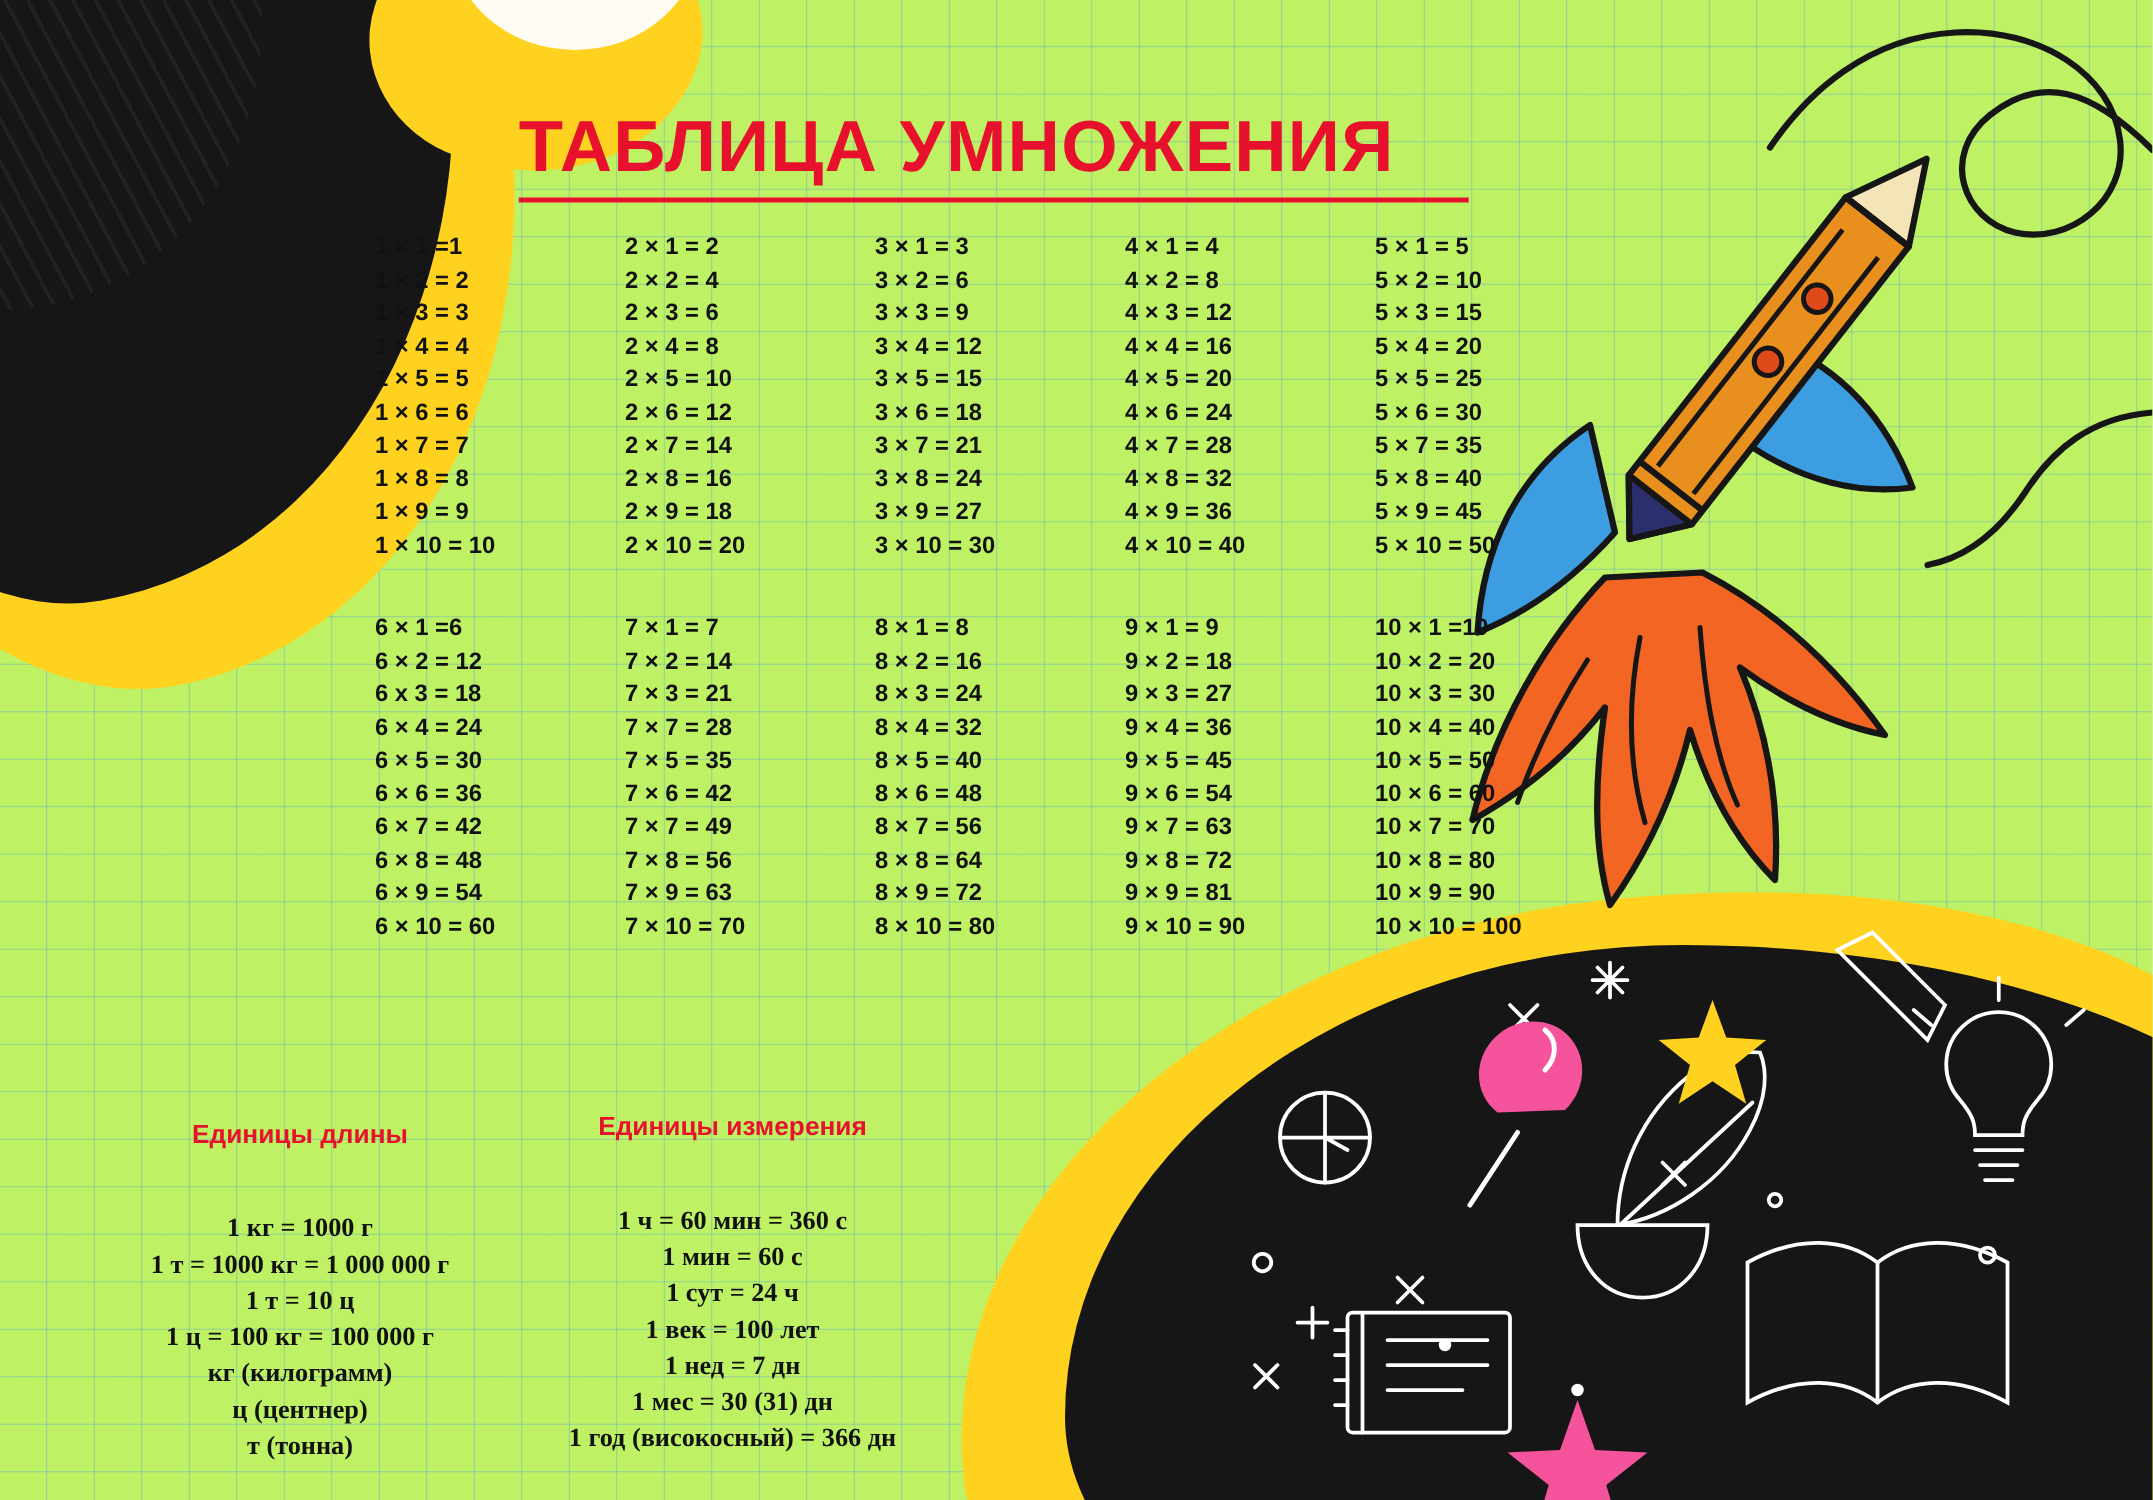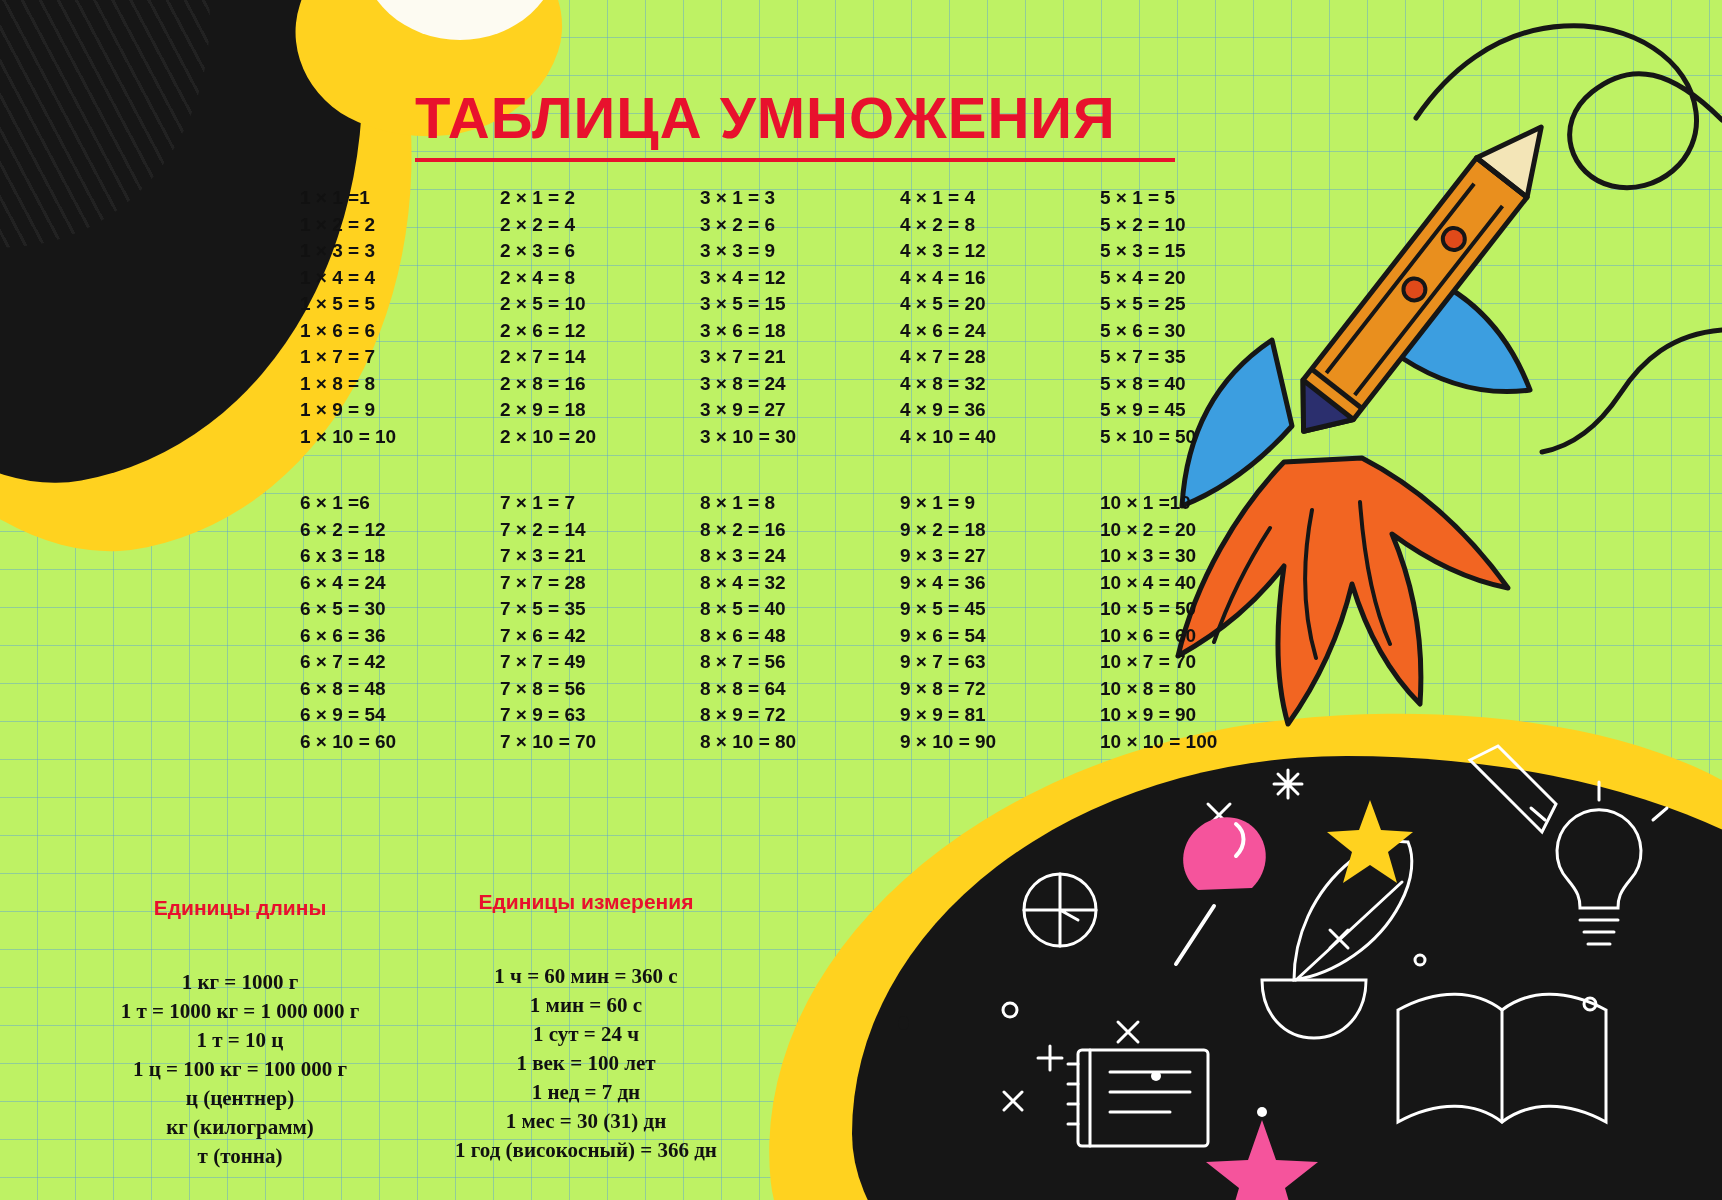--- a/index.html
+++ b/index.html
@@ -459,22 +459,22 @@
 
     </div>
 
 
     <div class="hint-block left">
       <div class="hint-head">Единицы длины</div>
       <div class="hint-line">1  кг = 1000 г</div>
       <div class="hint-line">1 т = 1000 кг = 1 000 000 г</div>
       <div class="hint-line">1 т = 10 ц</div>
       <div class="hint-line">1 ц = 100 кг = 100 000 г</div>
+      <div class="hint-line">кг (килограмм)</div>
       <div class="hint-line">ц (центнер)</div>
-      <div class="hint-line">кг (килограмм)</div>
       <div class="hint-line">т (тонна)</div>
     </div>
 
     <div class="hint-block right">
       <div class="hint-head">Единицы измерения</div>
       <div class="hint-line">1 ч = 60 мин = 360 с</div>
       <div class="hint-line">1 мин = 60 с</div>
       <div class="hint-line">1 сут = 24 ч</div>
       <div class="hint-line">1 век = 100 лет</div>
       <div class="hint-line">1 нед = 7 дн</div>

